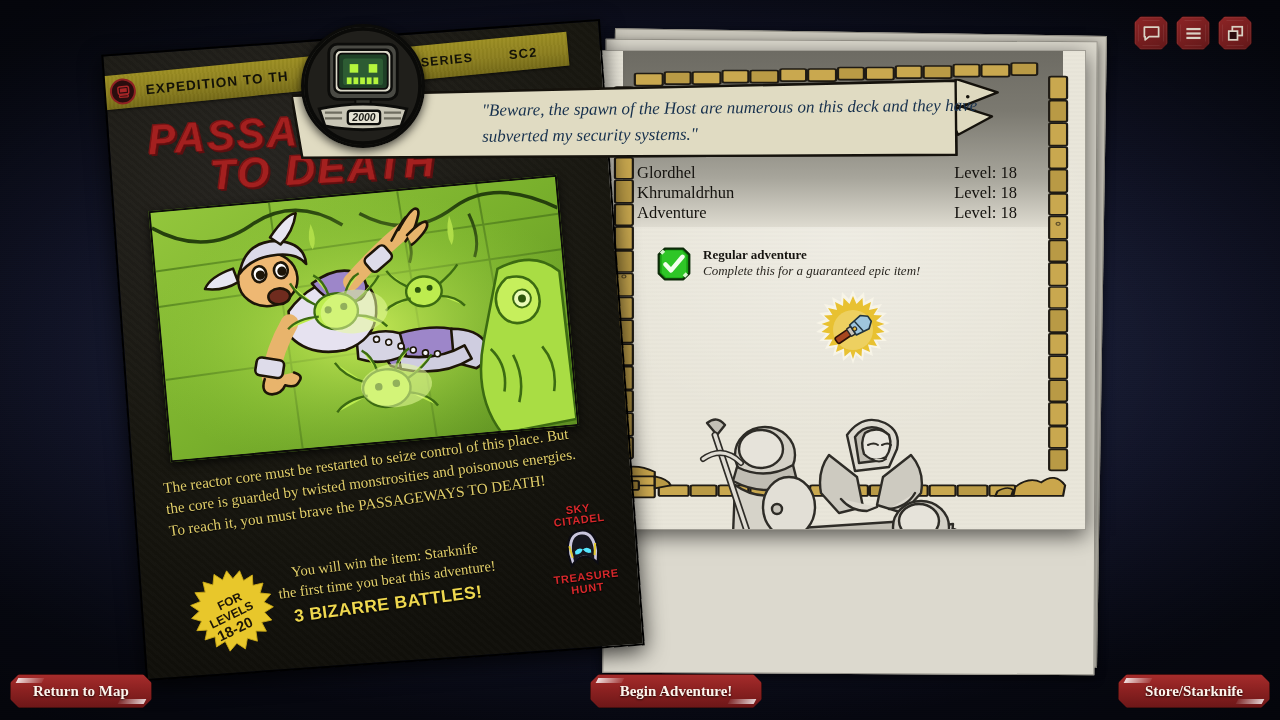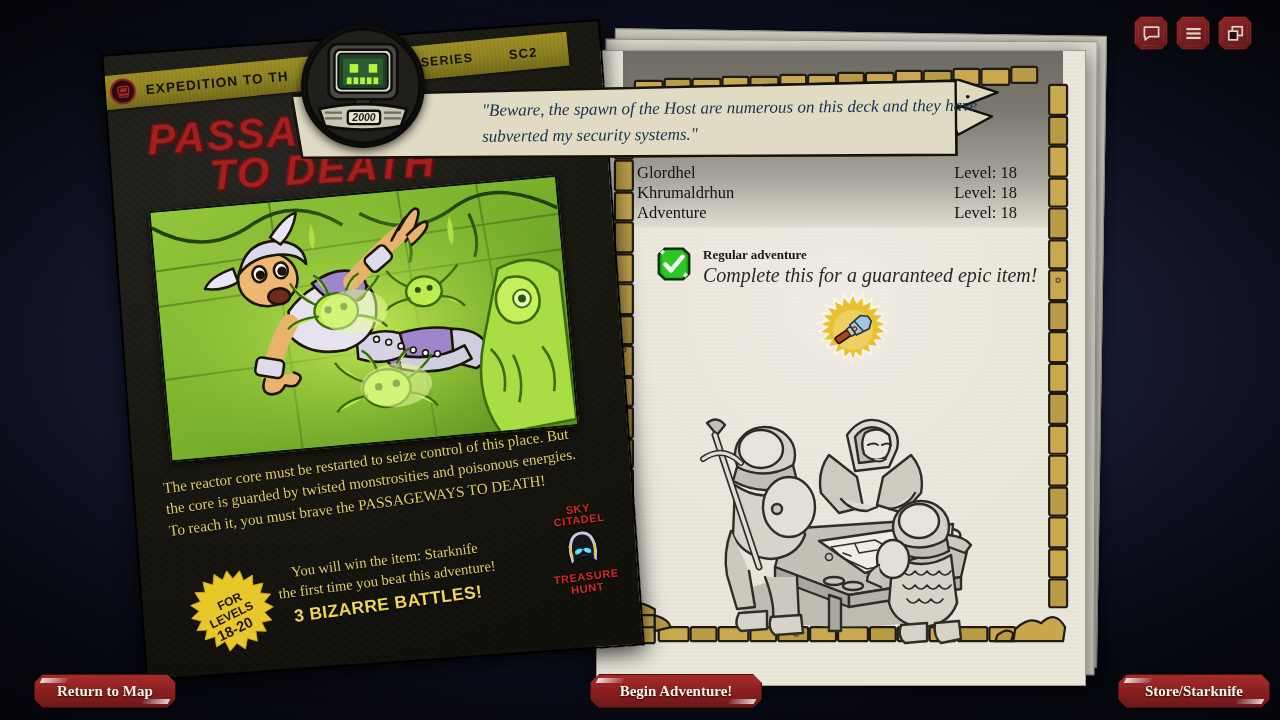--- a/index.html
+++ b/index.html
@@ -249,21 +249,21 @@
     position:absolute; left: 8px; top: 2px;
     width: 492px; height: 634px;
     background: #dcd9ce;
     border: 1px solid #96938a;
     transform: rotate(0.3deg);
     box-shadow: 0 3px 10px rgba(0,0,0,.5);
   }
   #right-page {
     position: absolute;
     left: 0; top: 12px;
-    width: 490px; height: 636px;
+    width: 490px; height: 480px;
     background: #e9e6da;
     border: 1px solid #a09d94;
     box-shadow: 0 6px 20px rgba(0,0,0,.6);
     overflow: hidden;
   }
   #right-page::after{
     content:"";
     position:absolute; inset:0;
     background:
       radial-gradient(ellipse 80% 60% at 50% 40%, rgba(255,255,255,.25) 0%, rgba(0,0,0,0) 70%),
@@ -303,21 +303,21 @@
     align-items: flex-start;
     z-index: 5;
   }
   #check-icon { width: 34px; height: 34px; flex: 0 0 auto; }
   #check-icon svg { width:100%; height:100%; display:block; }
   #adv-type-title {
     font-size: 13px; font-weight: bold; color: #161410;
     line-height: 1.25;
   }
   #adv-type-sub {
-    font-size: 20px; font-style: italic; color: #2a2721;
+    font-size: 13px; font-style: italic; color: #2a2721;
     line-height: 1.25;
   }
 
   
   #epic-item {
     position: absolute;
     left: 208px; top: 238px;
     width: 96px; height: 82px;
     z-index: 5;
   }
@@ -392,21 +392,21 @@
     position:absolute; left:6px; top:3px; width:26px; height:5px;
     background: linear-gradient(90deg, rgba(255,255,255,.85), rgba(255,255,255,.1));
     transform: skewX(-28deg);
   }
   .btn::after {
     content:"";
     position:absolute; right:6px; bottom:3px; width:26px; height:5px;
     background: linear-gradient(270deg, rgba(255,255,255,.8), rgba(255,255,255,.08));
     transform: skewX(-28deg);
   }
-  #btn-return   { left: 10px;  min-width: 128px; margin-left: 24px; }
+  #btn-return   { left: 10px;  min-width: 128px; }
   #btn-begin    { left: 554px; min-width: 172px; margin-left: 36px; }
   #btn-store    { right: 10px; min-width: 152px; }
 </style>
 </head>
 <body>
 
 <div id="bg"></div>
 
 <div id="topbar">
   <div class="gem-btn">

